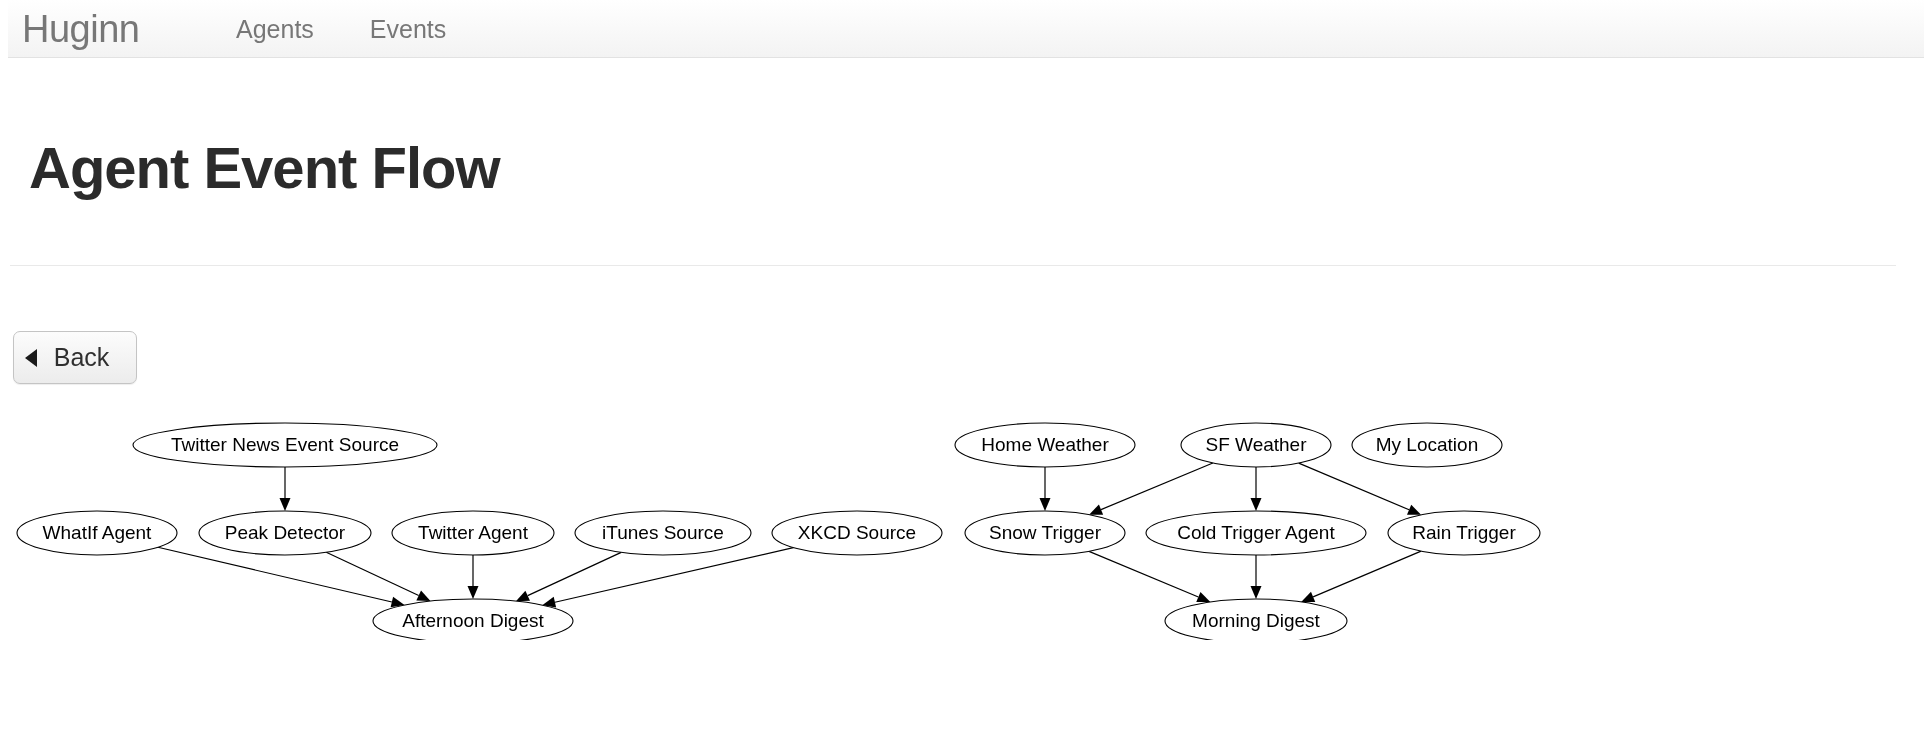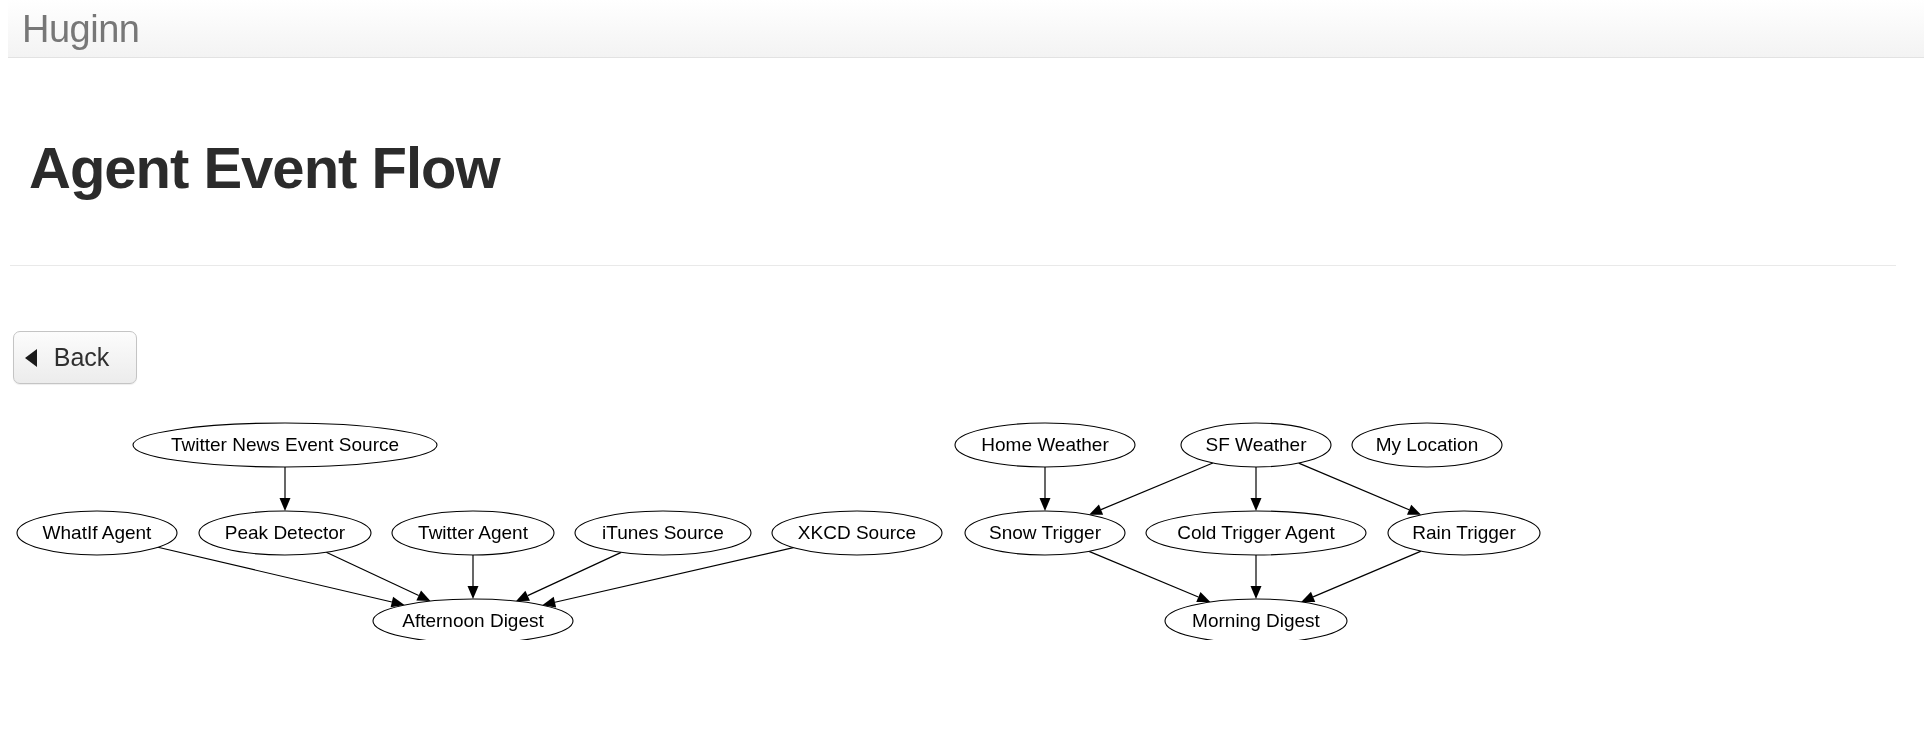--- a/index.html
+++ b/index.html
@@ -189,20 +189,24 @@
     fill: none;
   }
   .arrow-head { fill: #000000; }
 </style>
 </head>
 <body>
 
 <div class="navbar">
   <a class="nav-brand" href="#">Huginn</a>
 
+  <div class="nav-left">
+    <a class="nav-link" href="#">Agents</a>
+    <a class="nav-link" href="#">Events</a>
+  </div>
 
 </div>
 
 <h1 class="page-title">Agent Event Flow</h1>
 <div class="hr"></div>
 
 <div class="back-btn">
   <span class="chev-left"></span>
   <span>Back</span>
 </div>

